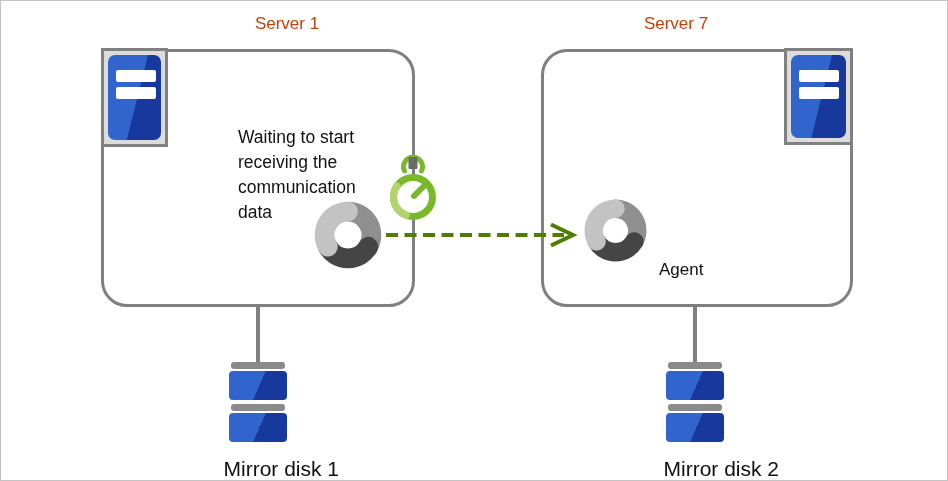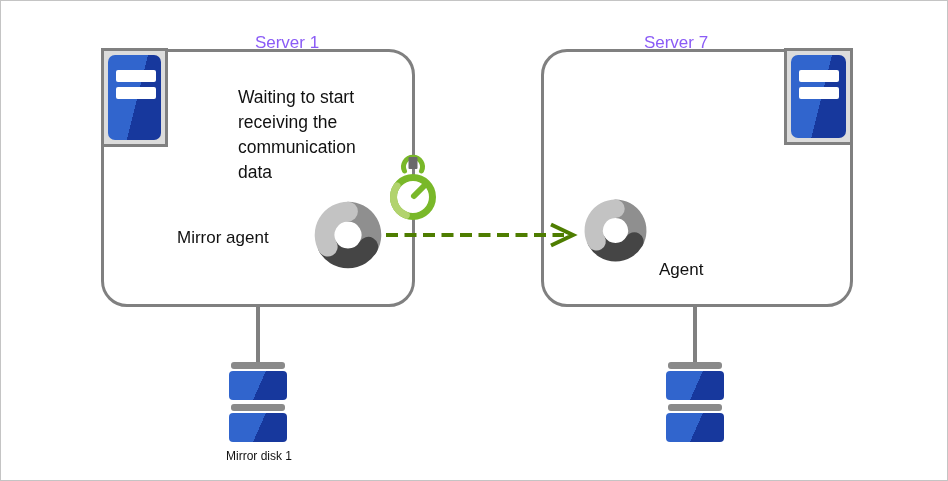--- a/index.html
+++ b/index.html
@@ -11,22 +11,21 @@
     background:#ffffff;
     font-family:"Liberation Sans",sans-serif;
     color:#111;
     overflow:hidden;
   }
   .abs{position:absolute;}
   .title{
     font-size:17px;
     text-align:center;
     width:160px;
-    color:#8b5cf6;
-    margin-top:19px;
+    color:#c2410c;
   }
   .server-box{
     box-sizing:border-box;
     border:3px solid var(--box_border,#808080);
     border-radius:26px;
     background:transparent;
     z-index:1;
   }
   
   .srv-icon{
@@ -47,39 +46,40 @@
     background:#ffffff;border-radius:2px;
   }
   .srv-icon .bar.b1{top:15px;}
   .srv-icon .bar.b2{top:32px;}
   .status-text{
     font-size:17.5px;
     line-height:25px;
     white-space:pre-line;
     width:175px;
     z-index:2;
+    margin-top:40px;
   }
   .agent-label{font-size:17px;z-index:2;}
   .connector{
     width:4px;
     background:var(--box_border,#808080);
     z-index:0;
   }
   .disk{width:58px;z-index:2;}
   .disk .cap{
     height:7px;margin:0 2px;border-radius:3px;
     background:var(--bar_gray,#8a8a8a);
   }
   .disk .platter{
     height:29px;margin-top:2px;border-radius:4px;
     background:linear-gradient(114deg,var(--blue_light,#3165cd) 52%,var(--blue_dark,#17389d) 52%);
   }
   .disk .cap.c2{margin-top:4px;}
   .disk-label{
-    font-size:12px;text-align:center;width:160px;z-index:2;
+    font-size:21px;text-align:right;width:160px;z-index:2;margin-top:8px;
   }
   svg{display:block;}
   .z5{z-index:5;}
   .z4{z-index:4;}
 </style>
 </head>
 <body>
 
 <div id="stage">
 
@@ -100,21 +100,20 @@
       <span class="bar b1"></span>
       <span class="bar b2"></span>
     </div>
   </div>
 
   <div class="abs status-text" style="left:237px;top:84px;">Waiting to start
 receiving the
 communication
 data</div>
 
-  <div class="abs agent-label" style="left:176px;top:227px;">Mirror agent</div>
   <div class="abs agent-label" style="left:658px;top:223px;margin-top:36px;">Agent</div>
 
   <svg class="abs" style="left:311px;top:198px;" width="72" height="72" viewBox="0 0 80 80">
     <path d="M 40 14 A 26 26 0 0 1 62.5 53" fill="none" style="stroke:var(--donut_mid,#8f8f8f)" stroke-width="22" stroke-linecap="round"></path>
     <path d="M 62.5 53 A 26 26 0 0 1 17.5 53" fill="none" style="stroke:var(--donut_dark,#454545)" stroke-width="22" stroke-linecap="round"></path>
     <path d="M 17.5 53 A 26 26 0 0 1 40 14" fill="none" style="stroke:var(--donut_light,#c3c3c3)" stroke-width="22" stroke-linecap="round"></path>
     <circle cx="40" cy="40" r="13" fill="#ffffff"></circle>
   </svg>
 
   <svg class="abs" style="left:581px;top:196px;" width="67" height="67" viewBox="0 0 80 80">
@@ -147,14 +146,15 @@
     <div class="platter"></div>
   </div>
   <div class="abs disk-label" style="left:178px;top:448px;">Mirror disk 1</div>
 
   <div class="abs disk" style="left:665px;top:361px;">
     <div class="cap"></div>
     <div class="platter"></div>
     <div class="cap c2"></div>
     <div class="platter"></div>
   </div>
+  <div class="abs disk-label" style="left:618px;top:448px;">Mirror disk 2</div>
 
 </div>
 
 </body></html>

